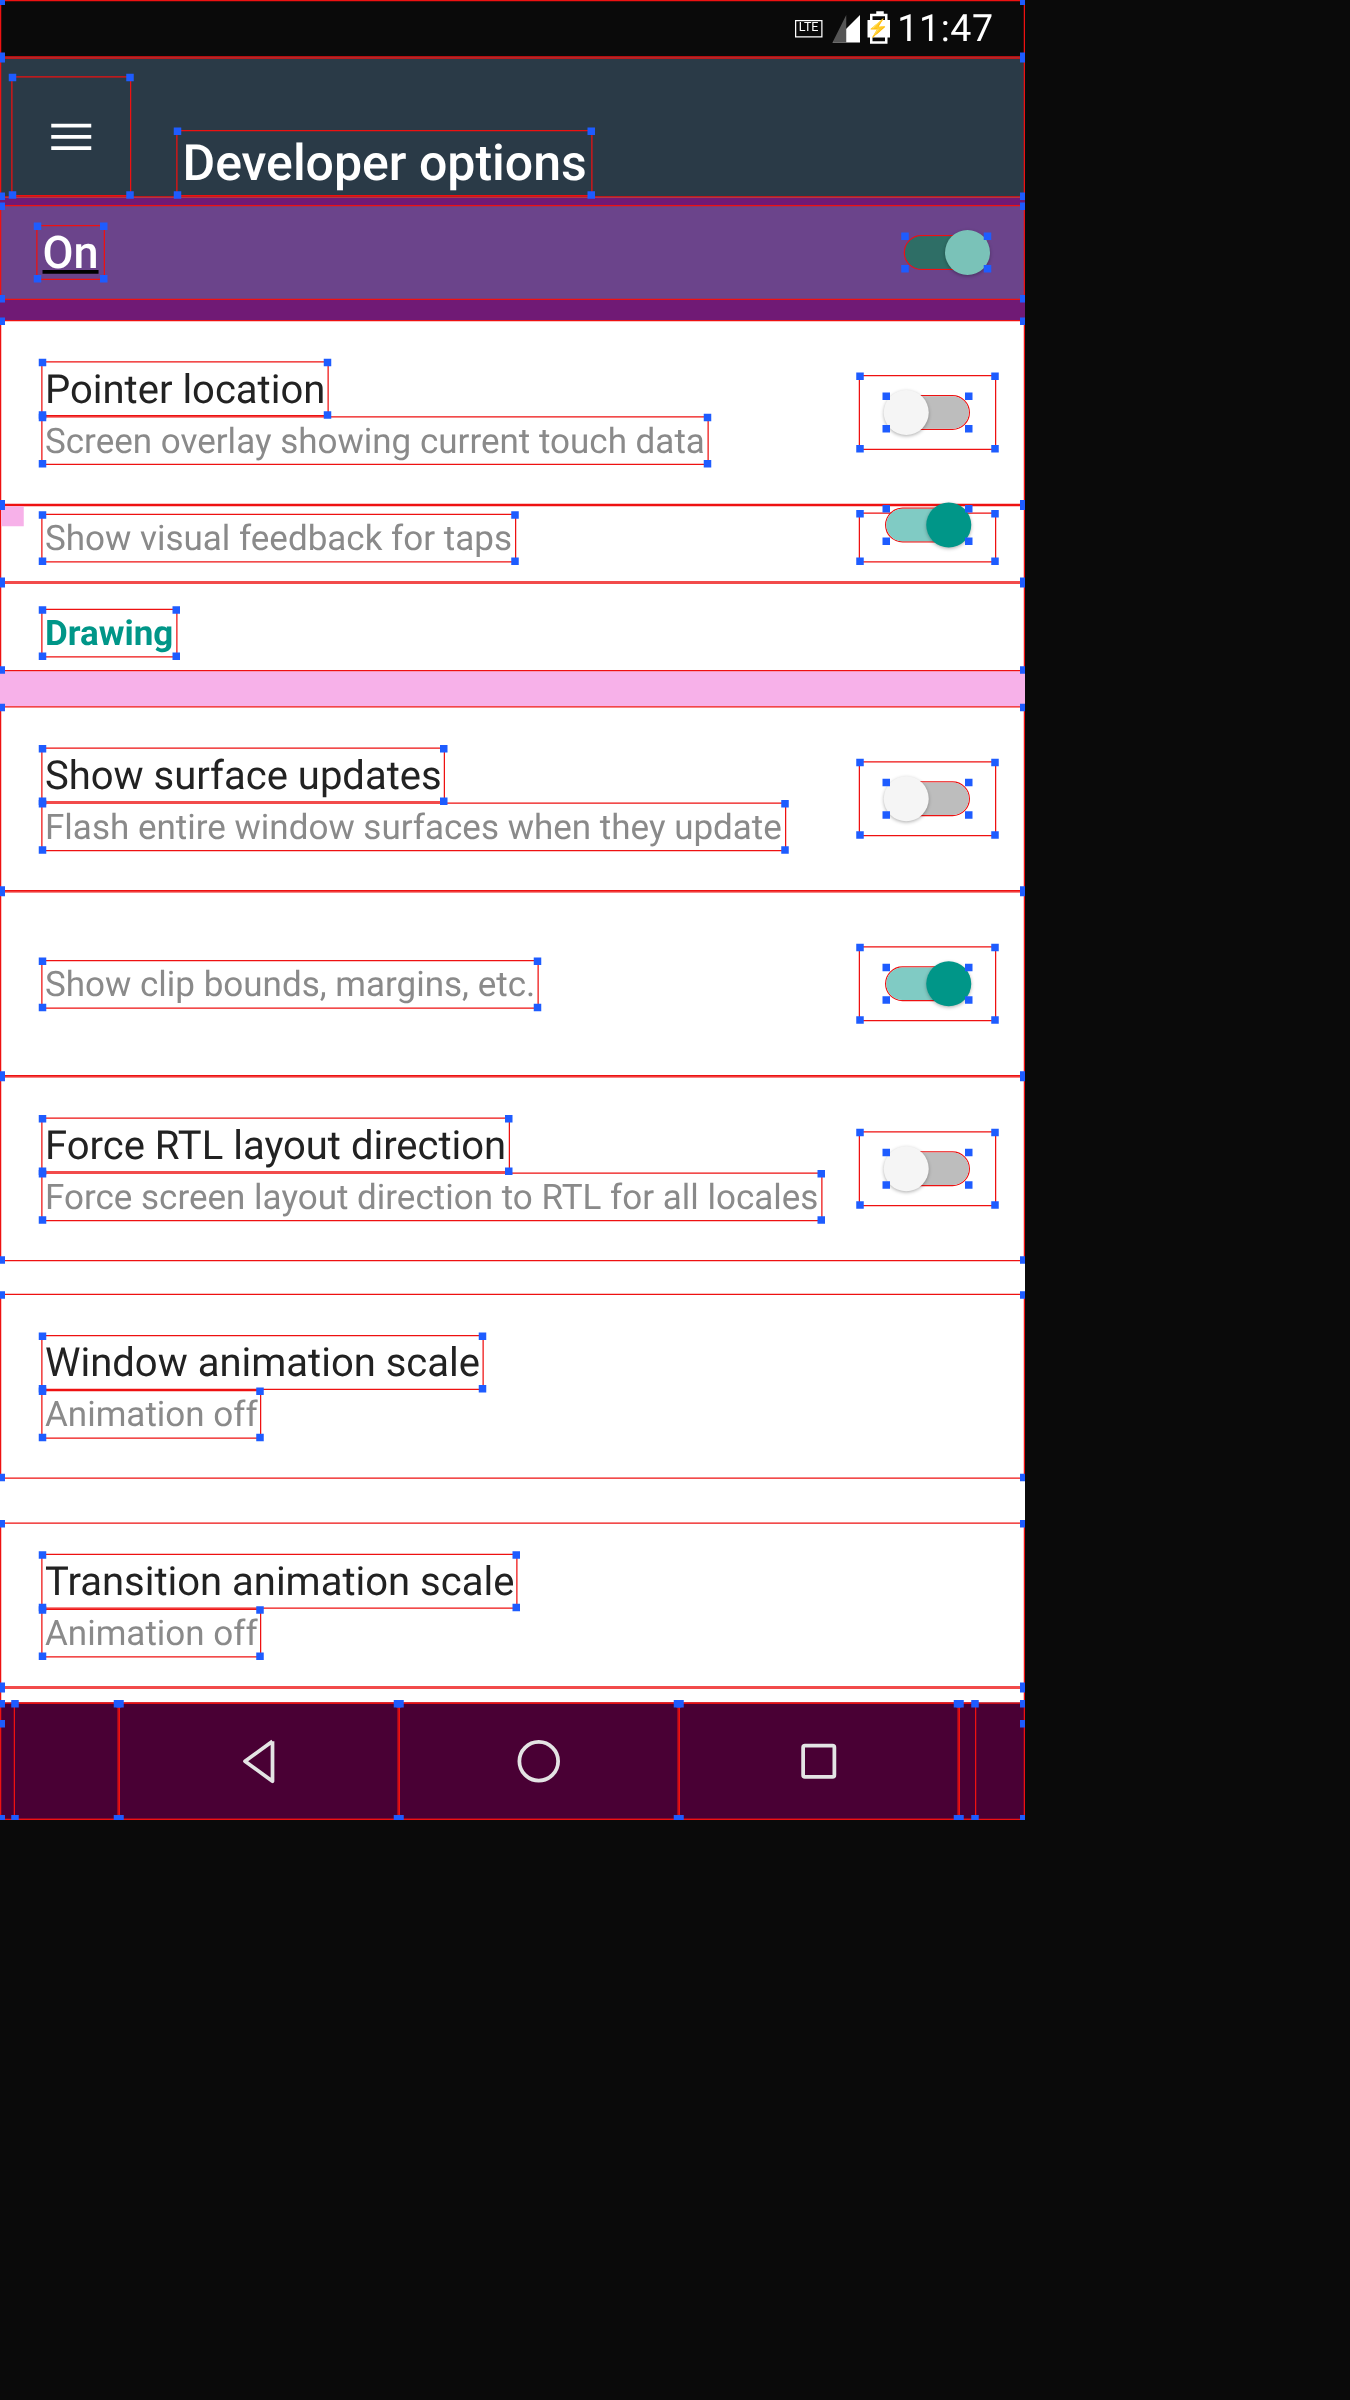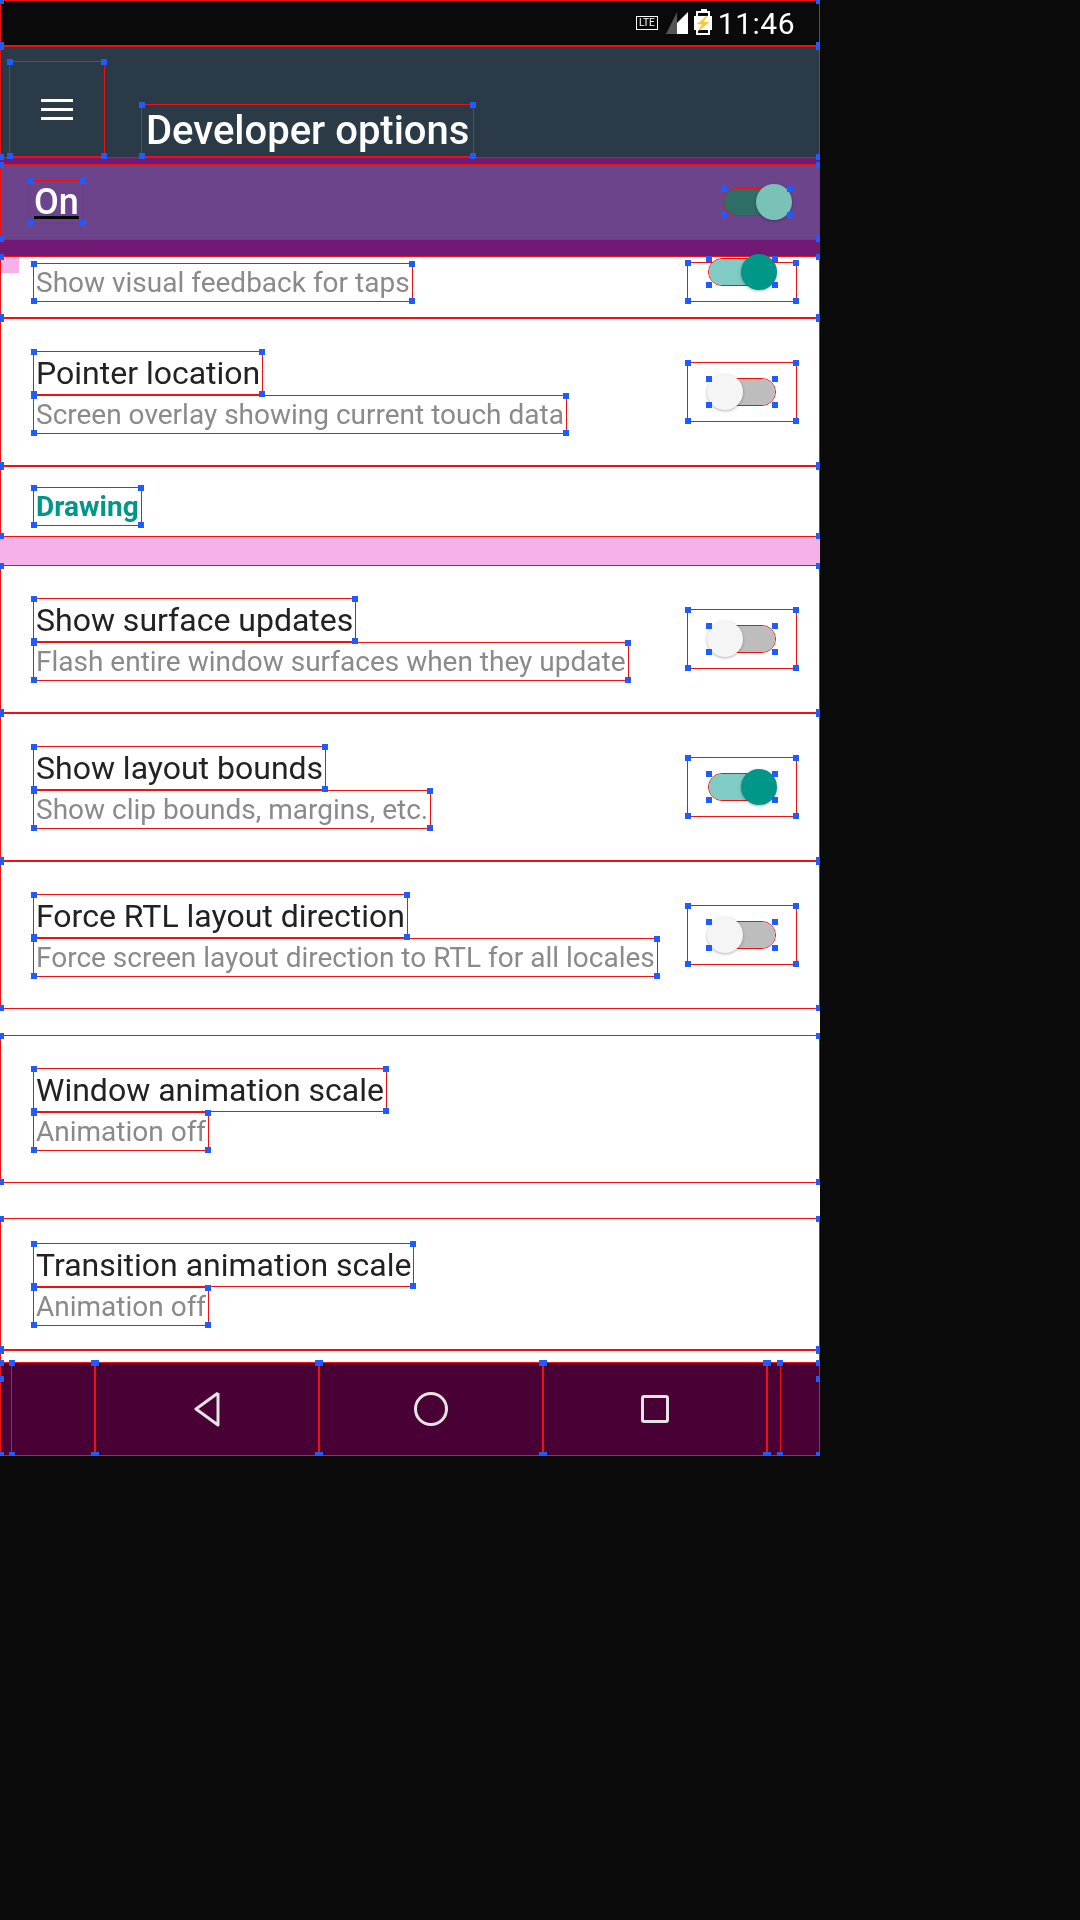--- a/index.html
+++ b/index.html
@@ -89,21 +89,21 @@
         <span class="lte-box">LTE</span>
       </span>
     <span class="sb-icon">
         <span class="sig-tri"></span>
       </span>
     <span class="sb-icon">
         <span class="batt">
           <span class="bolt">⚡</span>
         </span>
       </span>
-    <span class="time">11:46</span>
+    <span class="time">11:47</span>
   </div>
 
   <div class="appbar lb">
     <span class="c1"></span>
       <span class="c2"></span>
     <div class="menu-btn lb">
       <span class="c1"></span>
         <span class="c2"></span>
       <span class="bar"></span>
       <span class="bar"></span>
@@ -121,50 +121,50 @@
         <span class="c1"></span>
           <span class="c2"></span>
         <div class="track"></div>
           <div class="thumb"></div>
       </div>
     </div>
   </div>
 
   <div class="list">
 
-    <div class="row partial-first lb" style="height:62px;">
-      <span class="c1"></span>
-        <span class="c2"></span>
-      <div class="left-pink-sliver"></div>
-      <div class="texts">
-        <span class="sub lb">Show visual feedback for taps<span class="c1"></span><span class="c2"></span></span>
-      </div>
-      <div class="sw-slot lb">
-          <span class="c1"></span>
-          <span class="c2"></span>
-        <div class="switch on light lb">
-            <span class="c1"></span>
-            <span class="c2"></span>
-            <div class="track"></div>
-            <div class="thumb"></div>
-          </div>
-      </div>
-    </div>
-
     <div class="row lb" style="height:148px;">
       <span class="c1"></span>
         <span class="c2"></span>
       <div class="texts">
         <span class="title lb">Pointer location<span class="c1"></span><span class="c2"></span></span>
         <span class="sub lb">Screen overlay showing current touch data<span class="c1"></span><span class="c2"></span></span>
       </div>
       <div class="sw-slot lb">
           <span class="c1"></span>
           <span class="c2"></span>
         <div class="switch off lb">
+            <span class="c1"></span>
+            <span class="c2"></span>
+            <div class="track"></div>
+            <div class="thumb"></div>
+          </div>
+      </div>
+    </div>
+
+    <div class="row partial-first lb" style="height:62px;">
+      <span class="c1"></span>
+        <span class="c2"></span>
+      <div class="left-pink-sliver"></div>
+      <div class="texts">
+        <span class="sub lb">Show visual feedback for taps<span class="c1"></span><span class="c2"></span></span>
+      </div>
+      <div class="sw-slot lb">
+          <span class="c1"></span>
+          <span class="c2"></span>
+        <div class="switch on light lb">
             <span class="c1"></span>
             <span class="c2"></span>
             <div class="track"></div>
             <div class="thumb"></div>
           </div>
       </div>
     </div>
 
     <div class="section-header lb" style="border:1px solid #ee1111;">
       <span class="c1"></span><span class="c2"></span>
@@ -188,21 +188,20 @@
             <div class="track"></div>
             <div class="thumb"></div>
           </div>
       </div>
     </div>
 
     <div class="row lb" style="height:148px;">
       <span class="c1"></span>
         <span class="c2"></span>
       <div class="texts">
-        <span class="title lb">Show layout bounds<span class="c1"></span><span class="c2"></span></span>
         <span class="sub lb">Show clip bounds, margins, etc.<span class="c1"></span><span class="c2"></span></span>
       </div>
       <div class="sw-slot lb">
           <span class="c1"></span>
           <span class="c2"></span>
         <div class="switch on light lb">
             <span class="c1"></span>
             <span class="c2"></span>
             <div class="track"></div>
             <div class="thumb"></div>

